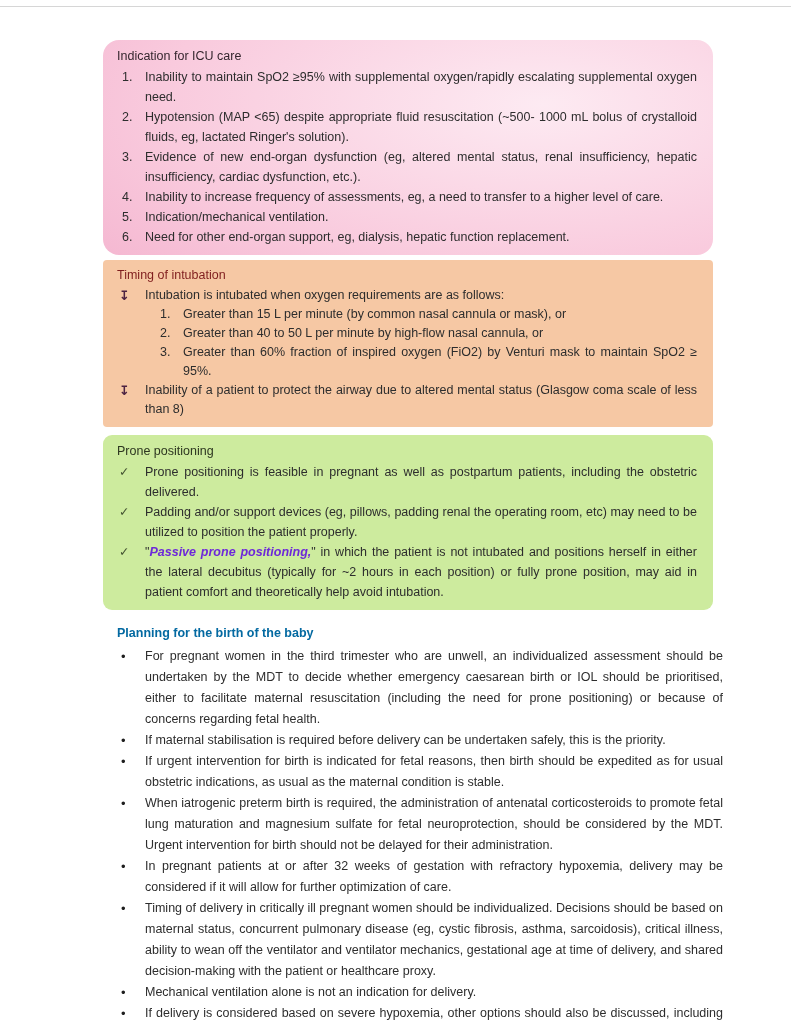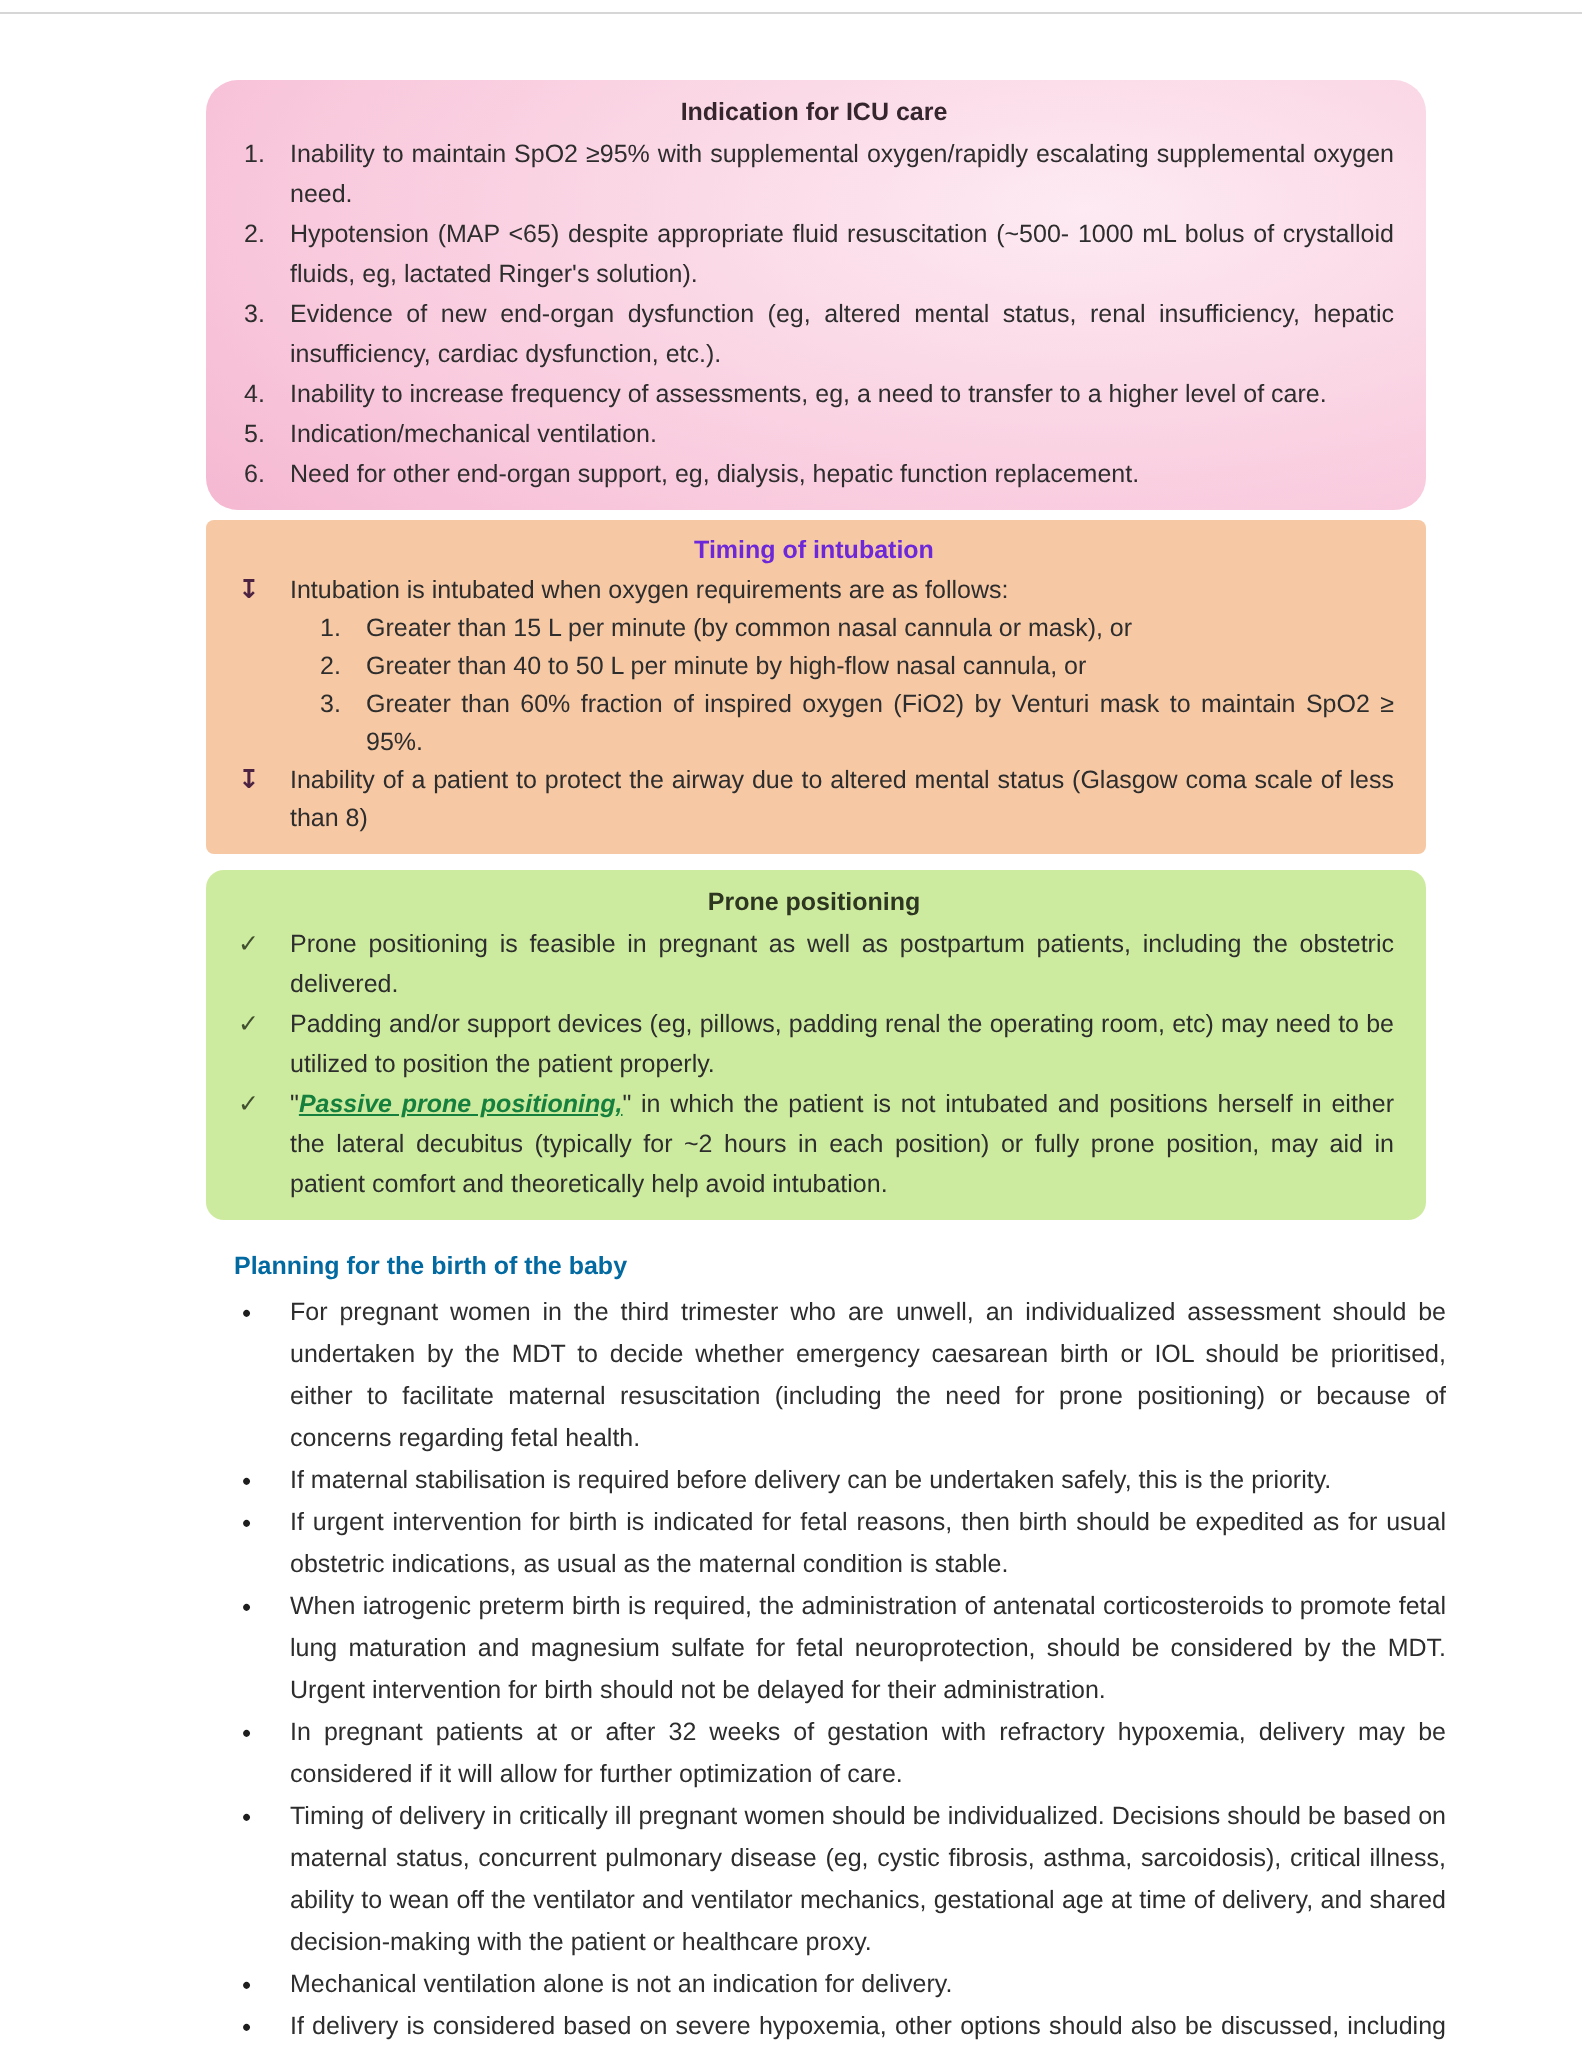--- a/index.html
+++ b/index.html
@@ -28,43 +28,43 @@
     background: #f6c8a4;
     border-radius: 4px;
     margin-top: 5px;
     line-height: 19px;
   }
   .box-green {
     background: #cdeb9e;
     border-radius: 9px;
     margin-top: 8px;
   }
-  .box-title { font-weight: bold; color: #35262e; margin-bottom: 1px; text-align: center; }
-  .box-orange .box-title { color: #6d28d9; }
+  .box-title { font-weight: normal; color: #35262e; margin-bottom: 1px; }
+  .box-orange .box-title { color: #7f1d1d; }
   .box-green .box-title { color: #2d3620; }
 
   .row { display: flex; }
   .num {
     flex: none; width: 28px; padding-left: 5px;
   }
   .txt { flex: 1; text-align: justify; }
 
   .arrow-marker {
     flex: none; width: 28px; padding-left: 2px;
     color: #4d2342; font-weight: bold; font-size: 13px;
     font-family: "DejaVu Sans", sans-serif;
   }
   .sub { margin-left: 43px; }
   .sub .num { width: 23px; padding-left: 0; }
 
   .check-marker {
     flex: none; width: 28px; padding-left: 2px;
     color: #41502f; font-weight: bold;
   }
-  .ppp { font-weight: bold; font-style: italic; color: #15803d; text-decoration: underline; }
+  .ppp { font-weight: bold; font-style: italic; color: #6d28d9; }
 
   .planning { margin: 13px 0 0 14px; width: 606px; }
   .p-title { font-weight: bold; color: #0369a1; margin-bottom: 2px; line-height: 21px; }
   .planning .row { line-height: 21px; }
   .bullet {
     flex: none; width: 28px; padding-left: 4px;
     font-size: 13px; color: #1e1e1e;
   }
 </style>
 </head>

